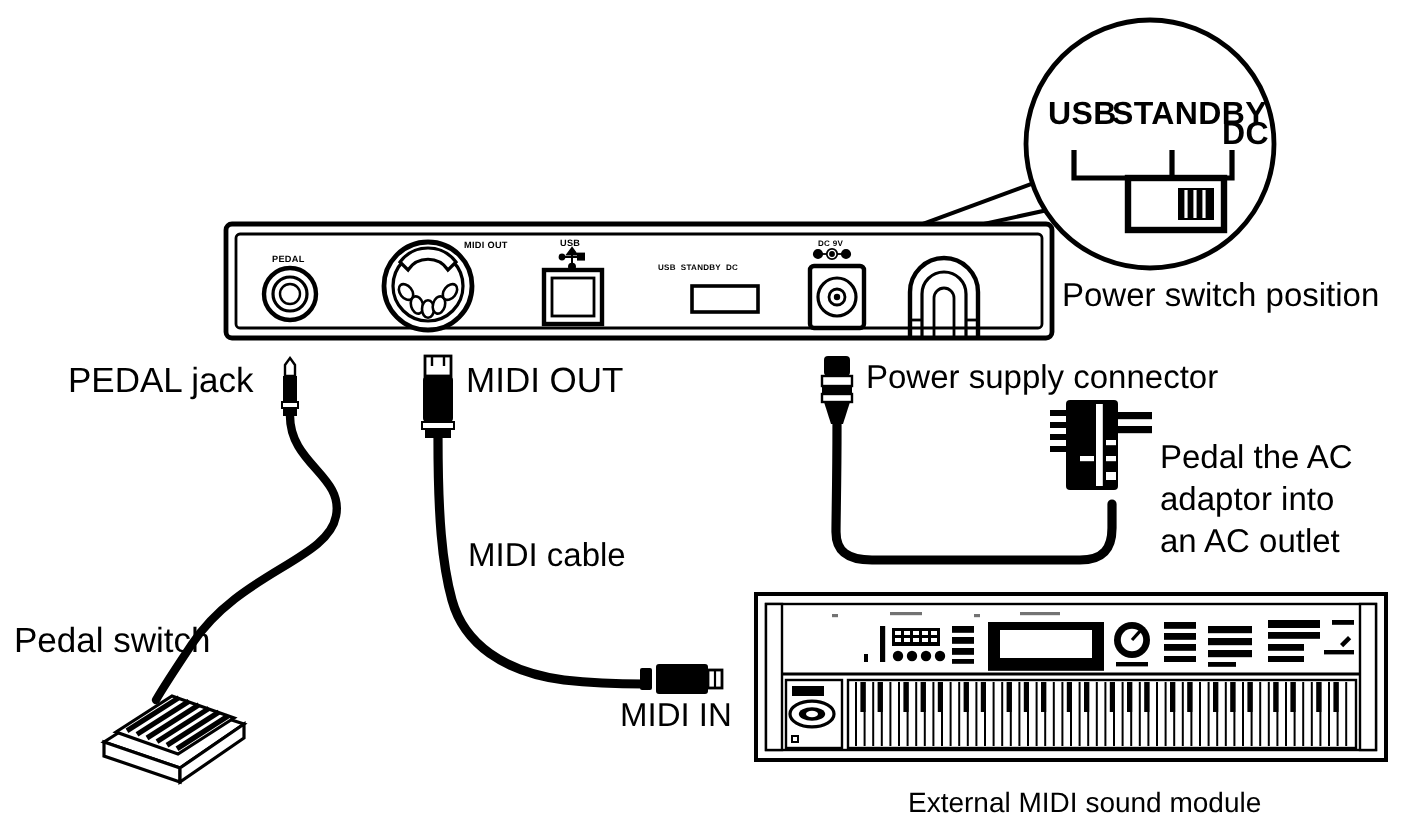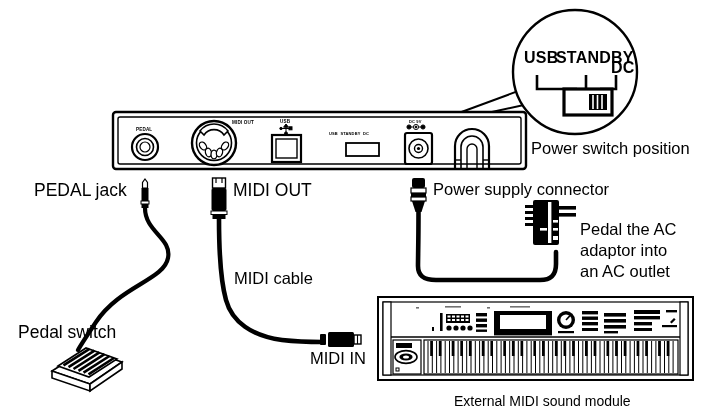--- a/index.html
+++ b/index.html
@@ -400,17 +400,17 @@
   <div class="lbl lbl-callout" style="left:611px; top:59px;">DC</div>
 
   <div class="lbl lbl-17" style="left:531px; top:139px;">Power switch position</div>
   <div class="lbl lbl-18" style="left:34px; top:180px;">PEDAL jack</div>
   <div class="lbl lbl-18" style="left:233px; top:180px;">MIDI OUT</div>
   <div class="lbl lbl-17" style="left:433px; top:180px;">Power supply connector</div>
   <div class="lbl lbl-17" style="left:580px; top:220px;">Pedal the AC</div>
   <div class="lbl lbl-17" style="left:580px; top:241px;">adaptor into</div>
   <div class="lbl lbl-17" style="left:234px; top:269px;">MIDI cable</div>
   <div class="lbl lbl-17" style="left:580px; top:262px;">an AC outlet</div>
-  <div class="lbl lbl-18" style="left:18px; top:310px;margin-top:12px;">Pedal switch</div>
+  <div class="lbl lbl-18" style="left:7px; top:310px;">Pedal switch</div>
   <div class="lbl lbl-17" style="left:310px; top:349px;">MIDI IN</div>
   <div class="lbl lbl-15" style="left:454px; top:393px;">External MIDI sound module</div>
 
 </div>
 
 </body></html>

